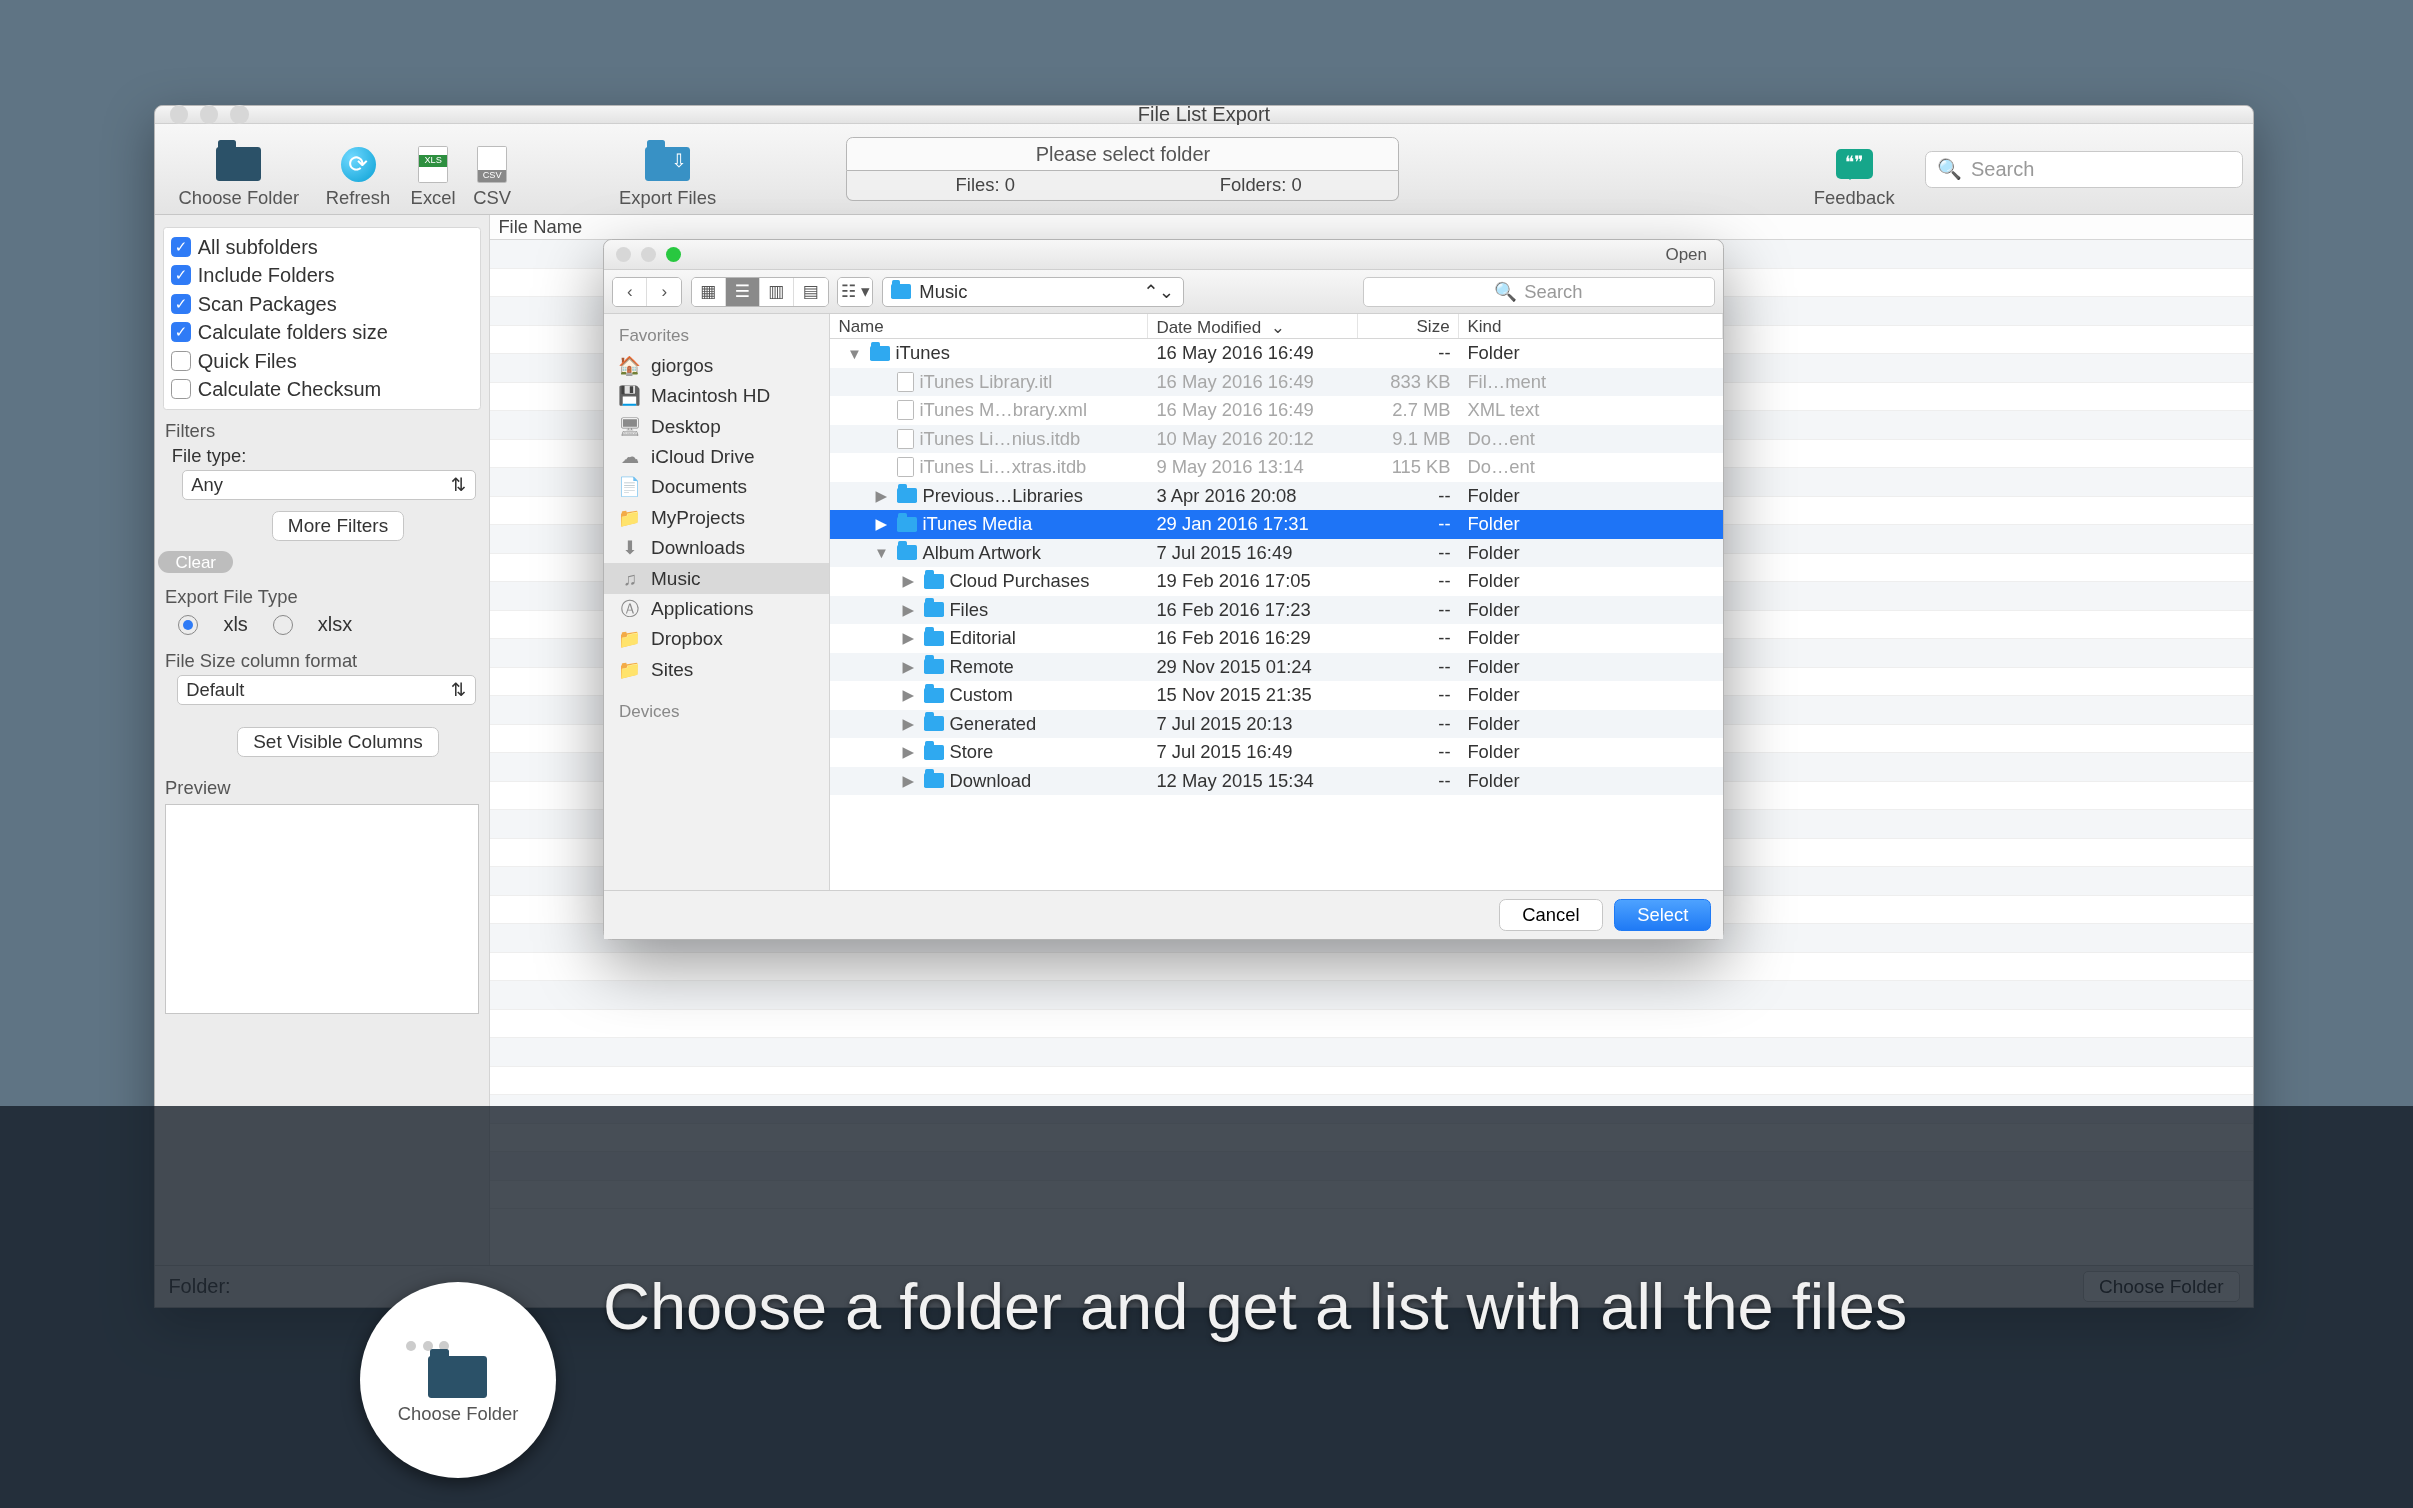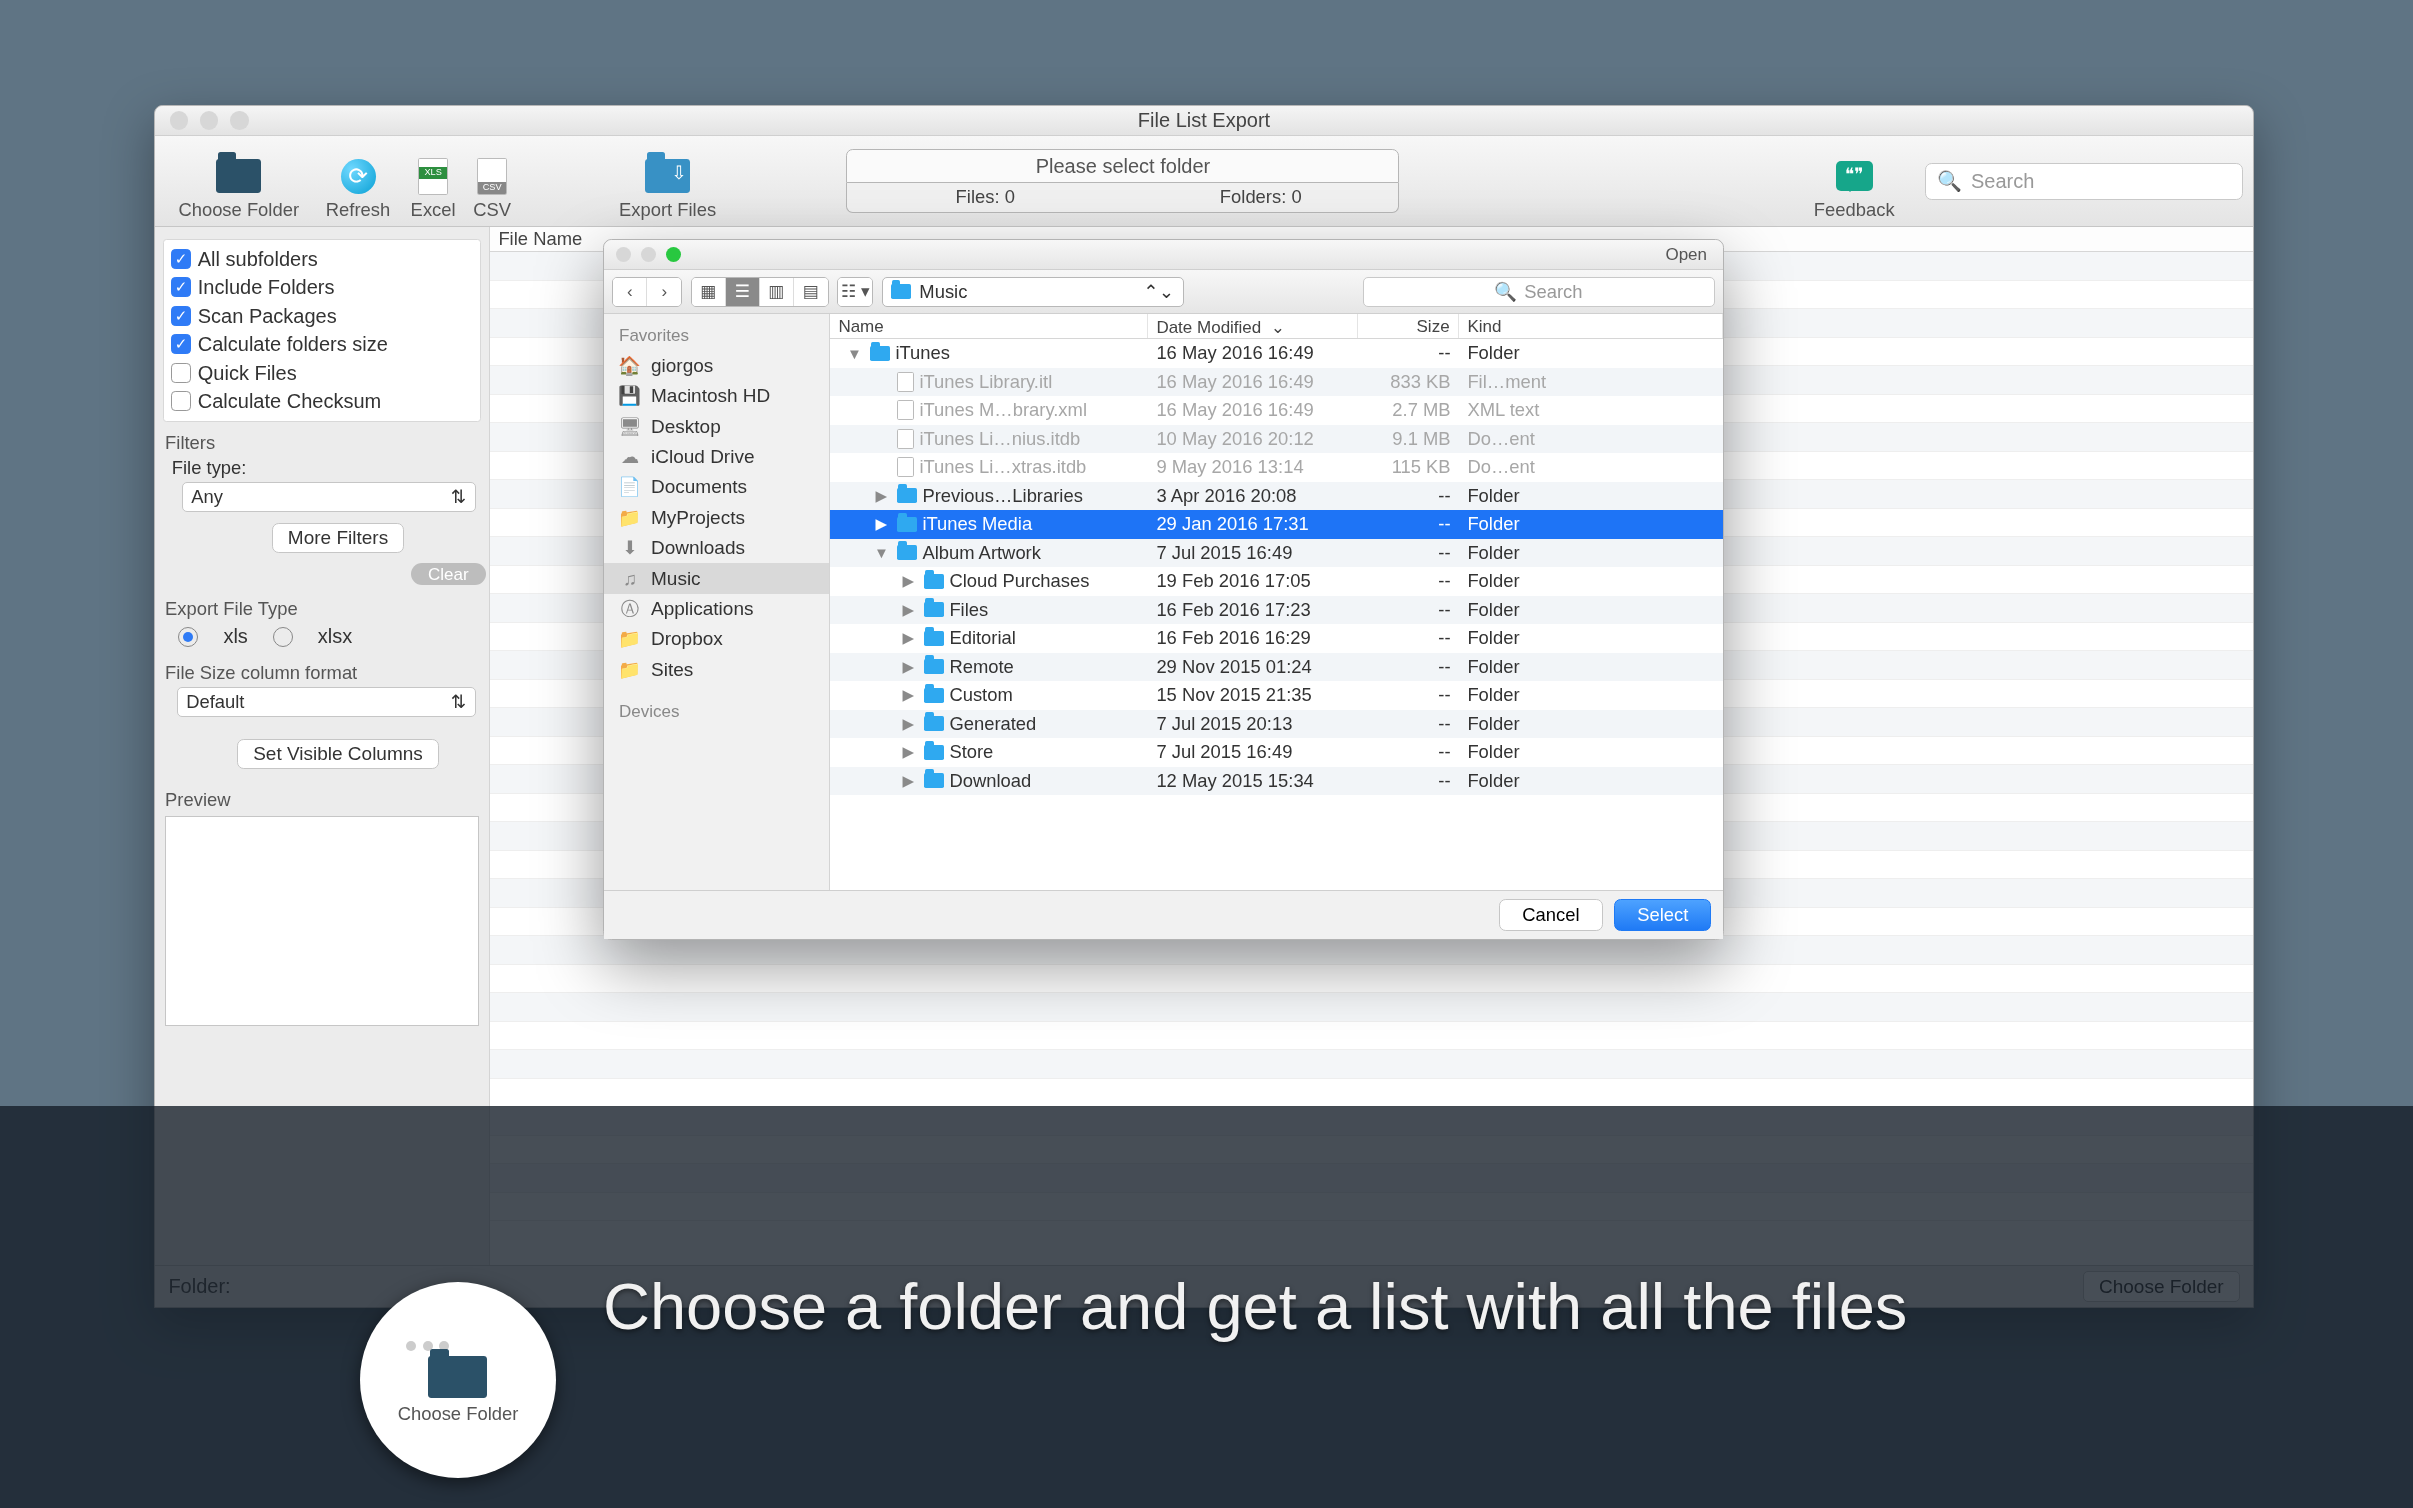--- a/index.html
+++ b/index.html
@@ -16,21 +16,21 @@
   position: absolute;
   left: 154px; top: 105px;
   width: 2100px; height: 1203px;
   background: #ececec;
   border: 0.8px solid #b6b6b6;
   border-radius: 8.4px 8.4px 0 0;
   box-shadow: 0 17px 50px rgba(0,0,0,.35);
   display: flex; flex-direction: column;
 }
 .titlebar {
-  height: 30px;
+  height: 18px;
   border-bottom: 0.8px solid #cfcfcf;
   display: flex; align-items: center;
   border-radius: 8.4px 8.4px 0 0;
   background: linear-gradient(#f5f5f5,#e3e3e3);
   position: relative;
 }
 .traffic {
   display: flex; gap: 11.7px; padding-left: 15px;
 }
 .traffic span {
@@ -375,21 +375,21 @@
 
       <div class="section-label">Filters</div>
       <div class="field-label" style="padding-left:13.4px;">File type:</div>
       <div class="select">
         <span>Any</span>
         <span>⇅</span>
       </div>
       <div style="text-align:center; margin:3.4px 0;">
         <span class="btn">More Filters</span>
       </div>
-      <div style="text-align:right; margin:5px 0 8.4px;">
+      <div style="text-align:left; margin:5px 0 8.4px;">
         <span class="pill">Clear</span>
       </div>
 
       <div class="section-label">Export File Type</div>
       <div class="radio-row">
         <span class="radio on"></span>
         <span>xls</span>
         <span class="radio"></span>
         <span>xlsx</span>
       </div>

